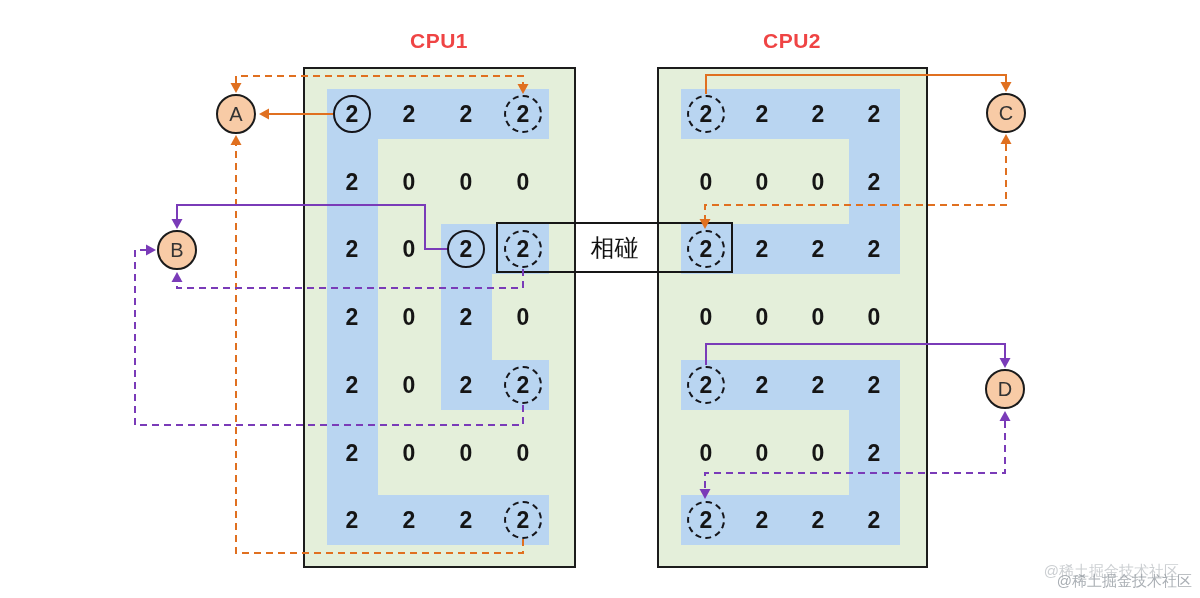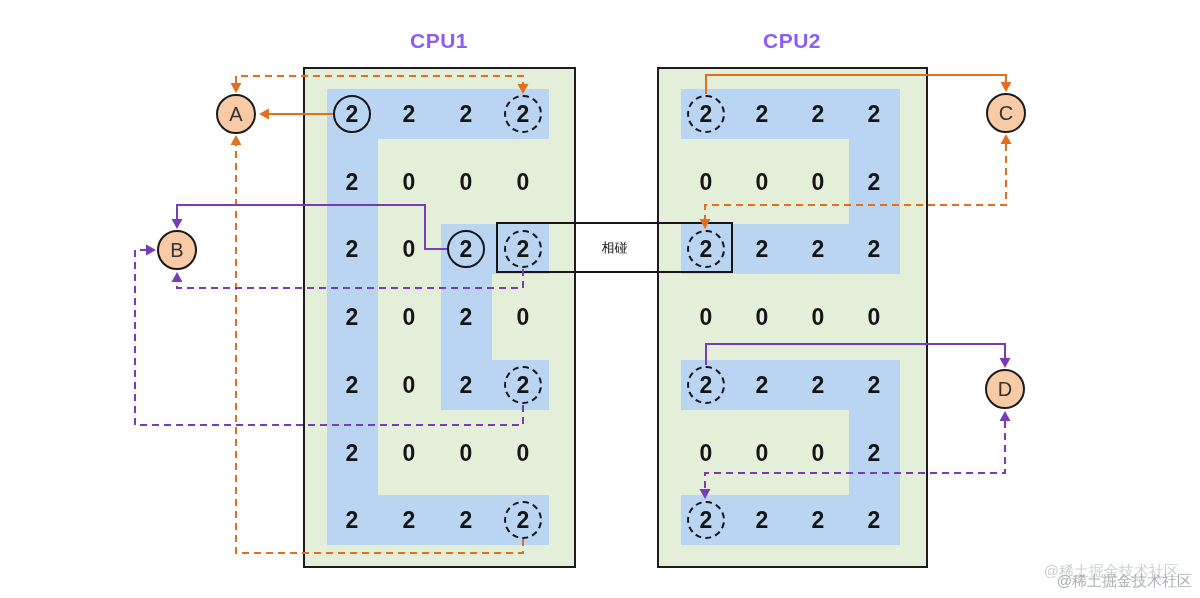--- a/index.html
+++ b/index.html
@@ -4,32 +4,32 @@
 <style>
   html,body{margin:0;padding:0;background:#ffffff;}
   #stage{
     position:relative;width:1200px;height:598px;background:#fff;
     font-family:"Liberation Sans",sans-serif;overflow:hidden;
   }
   .cpu-rect{position:absolute;background:var(--grid_bg);border:2px solid #1c1c1c;box-sizing:content-box;}
   #cpu1-rect{left:303px;top:67px;width:269px;height:497px;}
   #cpu2-rect{left:657px;top:67px;width:267px;height:497px;}
   .cpu-title{position:absolute;top:41px;transform:translate(-50%,-50%);
-    font-size:21px;font-weight:bold;color:#8b5cf6;letter-spacing:.5px;}
+    font-size:21px;font-weight:bold;color:#ef4444;letter-spacing:.5px;}
   #cpu1-title{left:439px;}
   #cpu2-title{left:792px;}
   .layer{position:absolute;left:0;top:0;width:1200px;height:598px;pointer-events:none;}
   .hl{position:absolute;background:var(--highlight);}
   .cell{position:absolute;transform:translate(-50%,-50%);font-size:23px;font-weight:600;color:#151515;line-height:1;}
   .cellcircle{position:absolute;width:38px;height:38px;box-sizing:border-box;
     border:2px solid #15151a;border-radius:50%;transform:translate(-50%,-50%);}
   .cellcircle.dashed{border-style:dashed;}
   #collision-box{position:absolute;left:496px;top:222px;width:233px;height:47px;
     border:2px solid #161616;display:flex;align-items:center;justify-content:center;}
-  #collision-label{font-size:13px;color:#111;}
+  #collision-label{font-size:24px;color:#111;}
   svg.arrows{position:absolute;left:0;top:0;pointer-events:none;}
   .ln{fill:none;stroke-width:2px;}
   .org{stroke:var(--orange);}
   .pur{stroke:var(--purple);}
   .dash{stroke-dasharray:7 5;}
   .hd-org{fill:var(--orange);stroke:none;}
   .hd-pur{fill:var(--purple);stroke:none;}
   .node{position:absolute;width:40px;height:40px;border-radius:50%;background:var(--node_fill);
     border:2px solid #1b1b1b;box-sizing:border-box;display:flex;align-items:center;justify-content:center;
     font-size:20px;color:#333;}

